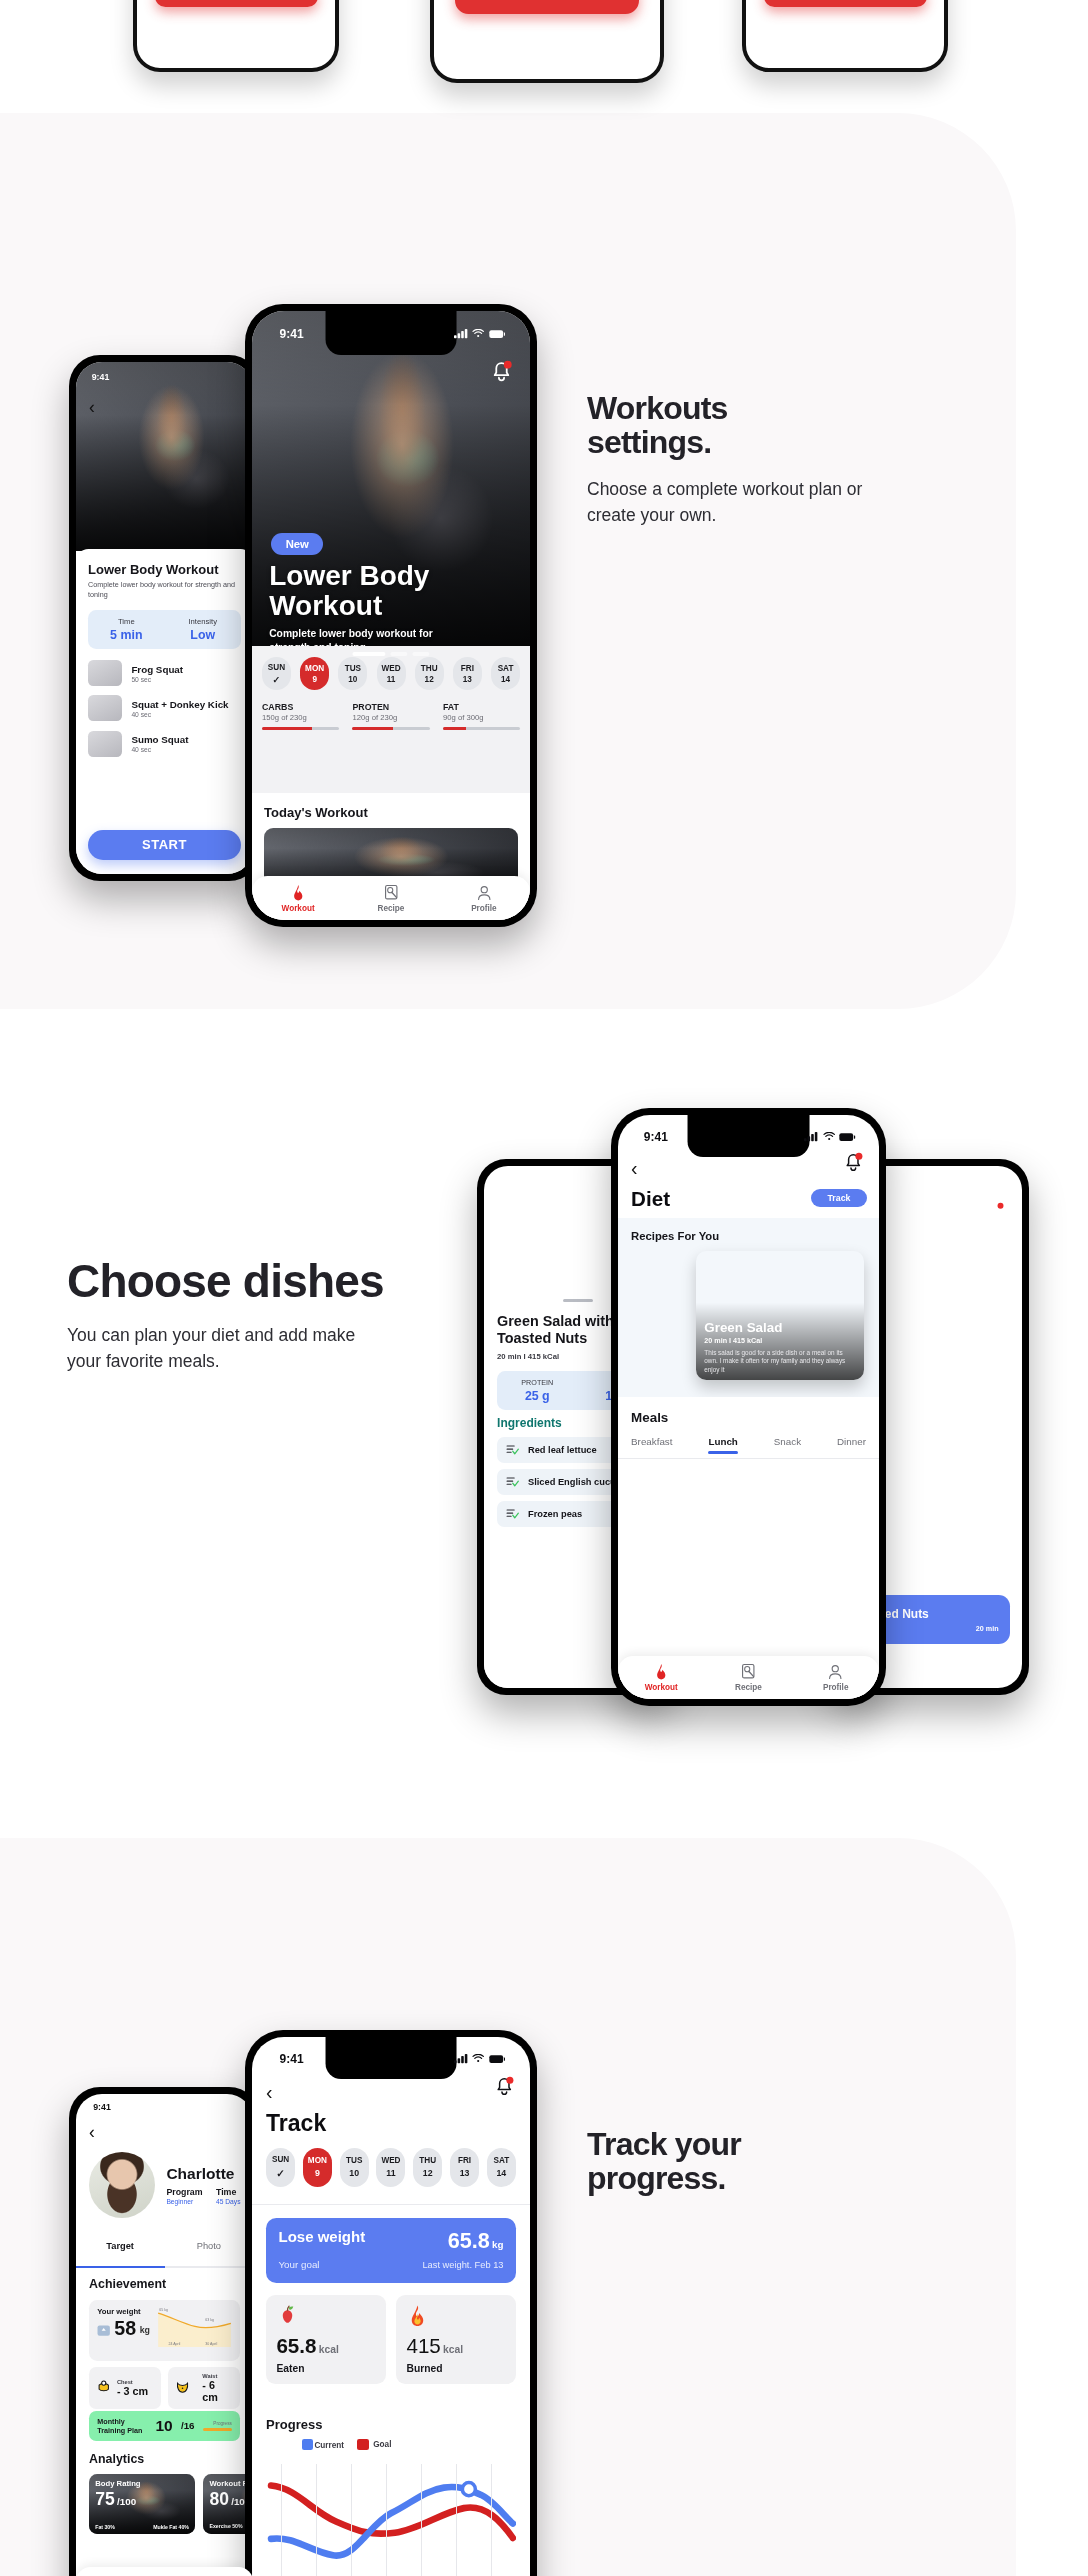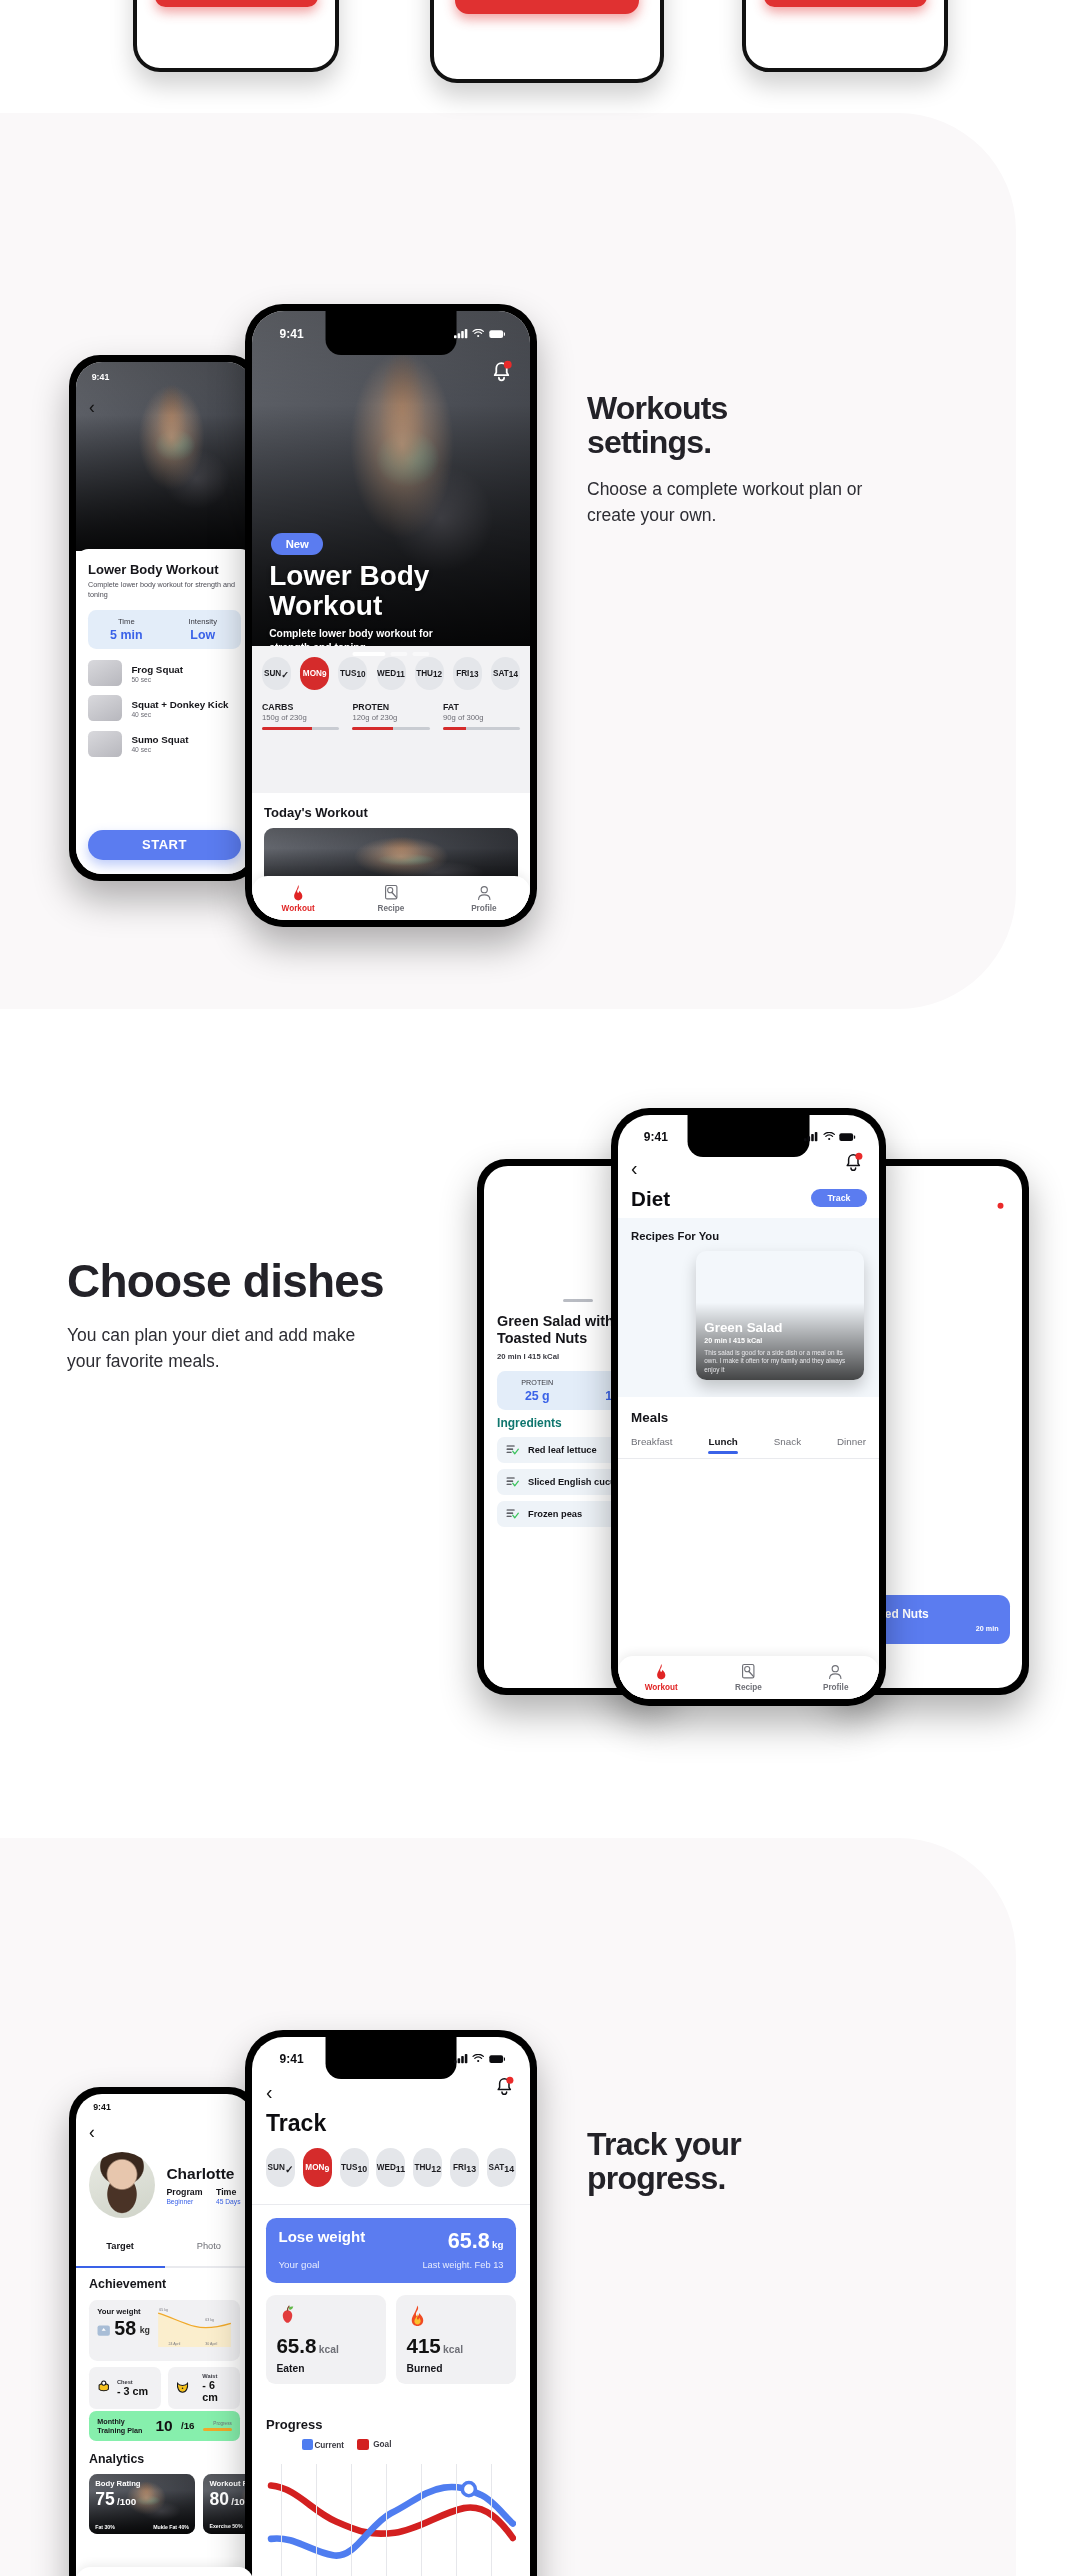--- a/index.html
+++ b/index.html
@@ -90,21 +90,21 @@
   
   .pill-new { display:inline-block; background:#5b7cf0; color:#fff;
     font-weight:700; border-radius:515px; }
   .btn-blue { background:#5b7cf0; color:#fff; font-weight:700;
     border-radius:515px; display:flex; align-items:center;
     justify-content:center; }
 
   
   .days { display:flex; justify-content:space-between; }
   .day { background:#e4e6ea; border-radius:515px; display:flex;
-    flex-direction:row; align-items:center; justify-content:center; }
+    flex-direction:column; align-items:center; justify-content:center; }
   .day.active { background:#d52b2b; }
   .day .dn { font-weight:800; color:#1b1b1f; }
   .day .dd { font-weight:700; color:#1b1b1f; }
   .day.active .dn, .day.active .dd { color:#fff; }
 
   
   .macro .mk { font-weight:800; color:#1b1b1f; }
   .macro .mv { color:#6c6c74; }
   .bar { background:#c9ccd2; border-radius:2.1px; overflow:hidden; }
   .bar > i { display:block; height:100%; background:#d52b2b; }
@@ -761,21 +761,21 @@
             <span style="font-size:10.3px; font-weight:700; color:#6f7077;">kcal</span>
           </div>
           <div style="font-size:10.3px; font-weight:800; color:#15151a; margin-top:5.2px;">Eaten</div>
         </div>
         <div style="flex:1; background:#f1f1f3; border-radius:9.3px; padding:9.3px 10.3px;">
           <svg width="23" height="23" viewBox="0 0 44 44">
             <path d="M22 3c4 8-3 11-3 16 0 3 1 4 3 4s3-3 3-6c5 5 8 9 8 14 0 7-5 11-11 11s-11-4-11-11c0-8 7-13 11-28z" fill="#f04b23"></path>
             <path d="M22 19c2 4-1 6-1 8 0 2 1 3 2 3s2-2 2-4c2 3 3 5 3 7 0 4-3 6-6 6s-6-2-6-6c0-4 4-7 6-14z" fill="#fbc02d"></path>
           </svg>
           <div style="margin-top:5.2px;">
-            <span style="font-size:20.6px; font-weight:700; color:#111;text-align:center;">415</span>
+            <span style="font-size:20.6px; font-weight:400; color:#111;text-align:center;">415</span>
             <span style="font-size:10.3px; font-weight:700; color:#6f7077;">kcal</span>
           </div>
           <div style="font-size:10.3px; font-weight:800; color:#15151a; margin-top:5.2px;">Burned</div>
         </div>
       </div>
 
       <div style="position:absolute; left:14.4px; right:14.4px; top:380px; bottom:0;">
         <div style="font-size:13px; font-weight:800; color:#15151a;">Progress</div>
         <div class="legend" style="margin-top:7.2px;">
           <span style="display:flex; align-items:flex-end; gap:1px;padding-left:36px;">

